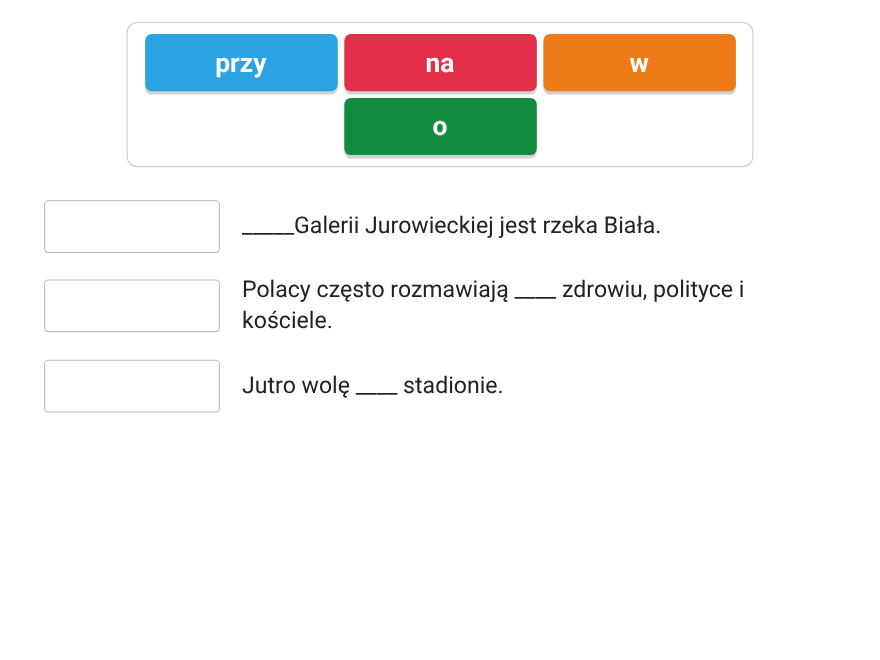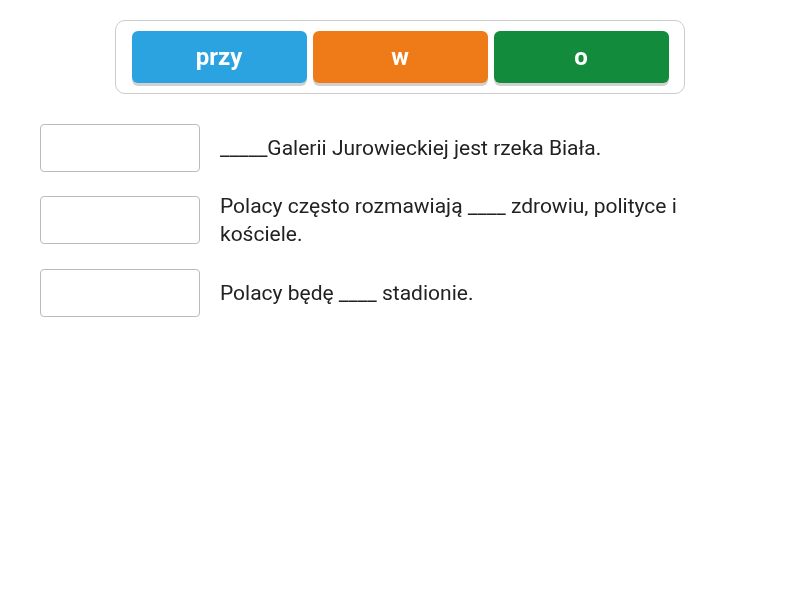--- a/index.html
+++ b/index.html
@@ -67,36 +67,37 @@
       color: #222;
       line-height: 1.35;
       max-width: 520px;
     }
   </style>
 </head>
 <body>
 
 <div class="word-bank">
   <div class="word-tile tile-blue">przy</div>
+  <div class="word-tile tile-red">na</div>
   <div class="word-tile tile-orange">w</div>
   <div class="word-tile tile-green">o</div>
 </div>
 
 <div class="questions">
 
   <div class="question-row">
     <div class="drop-zone"></div>
     <div class="sentence">_____Galerii Jurowieckiej jest rzeka Biała.</div>
   </div>
 
   <div class="question-row">
     <div class="drop-zone"></div>
     <div class="sentence">Polacy często rozmawiają ____ zdrowiu, polityce i kościele.</div>
   </div>
 
 
 
   <div class="question-row">
     <div class="drop-zone"></div>
-    <div class="sentence">Polacy będę ____ stadionie.</div>
+    <div class="sentence">Jutro wolę ____ stadionie.</div>
   </div>
 
 </div>
 
 </body></html>

